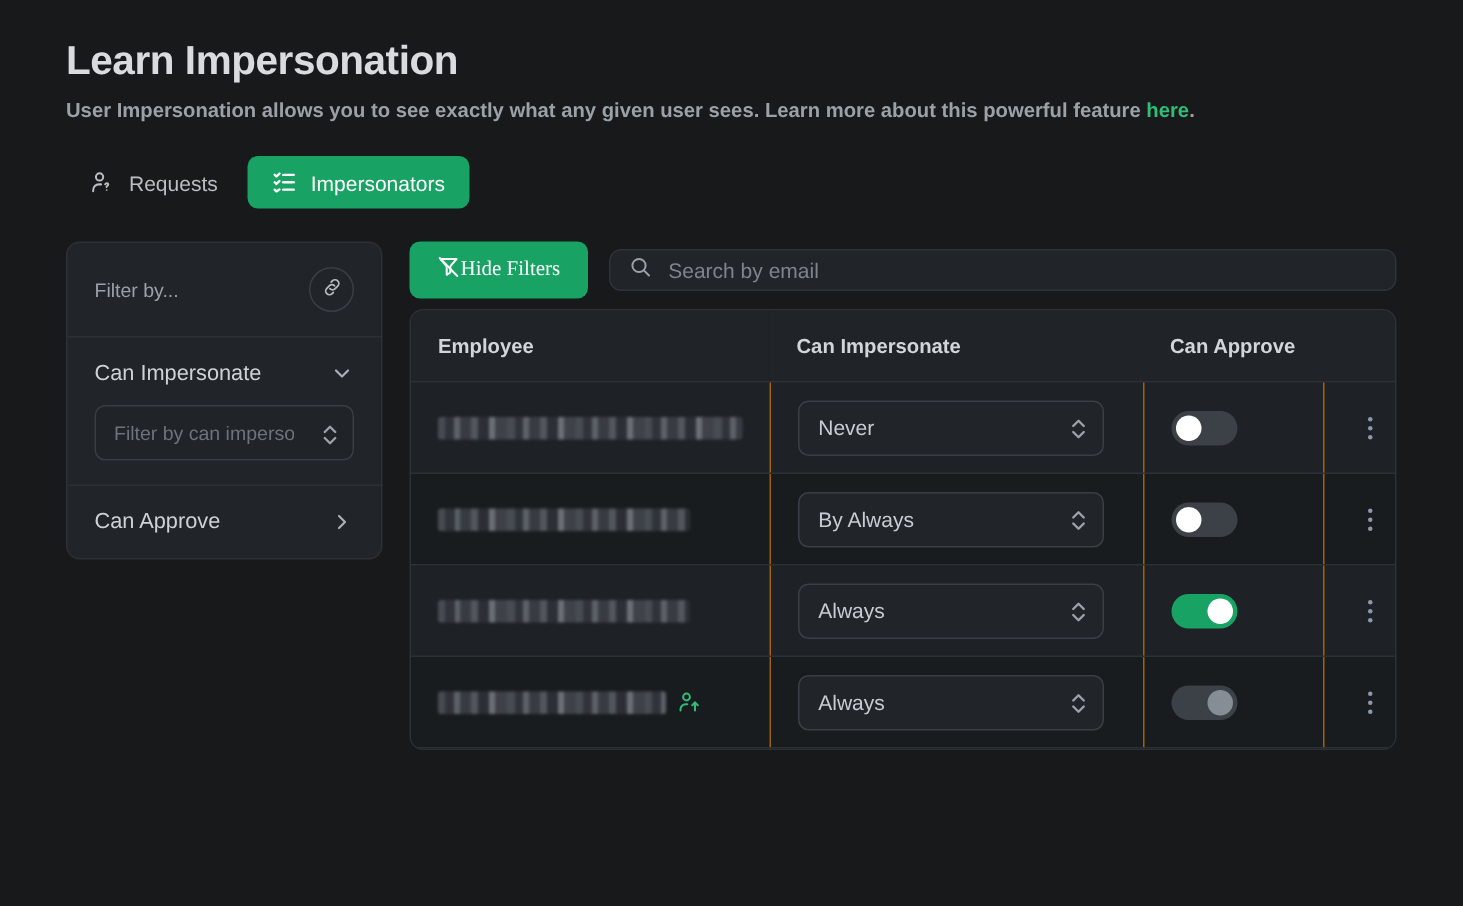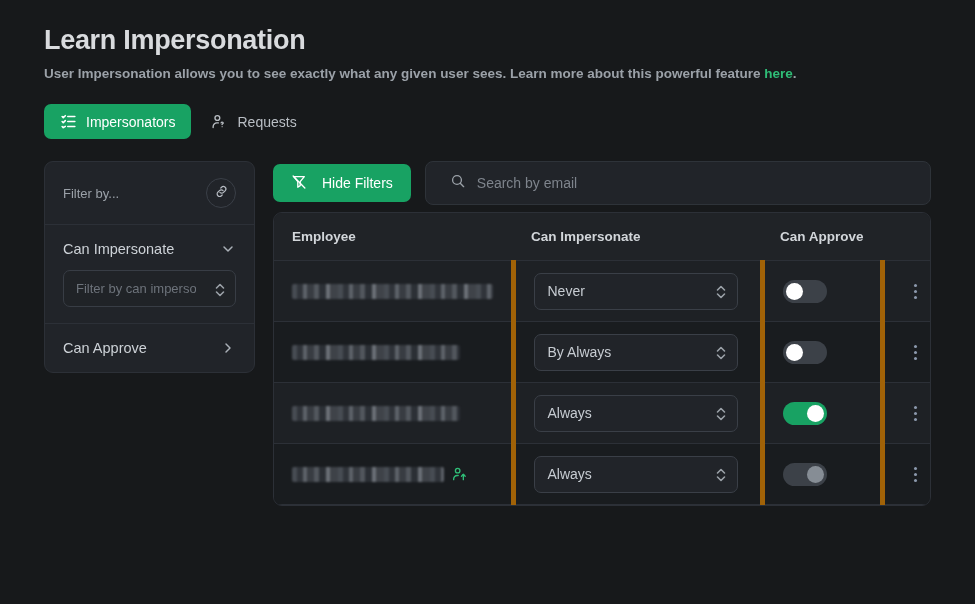--- a/index.html
+++ b/index.html
@@ -63,29 +63,29 @@
   .fake-select .ph {
     font-size: 13px; color: #6d737b; white-space: nowrap; overflow: hidden;
     text-overflow: clip; max-width: 120px;
   }
   .stack-chev { width: 12px; height: 16px; color: #9ba1a8; flex: 0 0 12px; }
 
   
   .right { flex: 1; min-width: 0; }
   .toolbar { display: flex; gap: 14px; align-items: center; }
   .hide-filters {
-    display: flex; align-items: center; gap: 15px;
+    display: flex; align-items: center; gap: 0;
     background: #18a263; color: #fff; border: none; border-radius: 7px;
     padding: 0 18px; height: 38px; font-size: 14px; font-weight: 500;
-    font-family: Liberation Sans, sans-serif; cursor: pointer; white-space: nowrap;
+    font-family: Liberation Serif, serif; cursor: pointer; white-space: nowrap;
   }
   .hide-filters svg { width: 16px; height: 16px; }
   .search {
-    flex: 1; height: 44px; border: 1px solid #2e3339; border-radius: 8px;
-    background: #212429; display: flex; align-items: center; gap: 11px; padding: 0 24px;
+    flex: 1; height: 28px; border: 1px solid #2e3339; border-radius: 8px;
+    background: #212429; display: flex; align-items: center; gap: 11px; padding: 0 12px;
     cursor: text;
   }
   .search svg { width: 16px; height: 16px; color: #9ba1a8; flex: 0 0 16px; }
   .search .ph { font-size: 14px; color: #7e848c; }
 
   
   .table-card {
     margin-top: 7px; border: 1px solid #2c3037; border-radius: 9px;
     background: #1b1e21; overflow: hidden;
   }
@@ -93,21 +93,21 @@
   th {
     text-align: left; font-size: 13.5px; font-weight: bold; color: #d2d6da;
     padding: 16px 18px; border-bottom: 1px solid #2c3037; background: #202327;
   }
   th.c1 { width: 239px; }
   th.c2 { width: 249px; }
   th.c3 { width: 120px; }
   th.c4 { width: 50px; }
   td {
     padding: 0 18px; height: 61px; border-bottom: 1px solid #2c3037;
-    border-right: 5px solid #a16207; vertical-align: middle;
+    border-right: 1px solid #a16207; vertical-align: middle;
   }
   td:last-child { border-right: none; }
   tbody tr:nth-child(odd) td { background: #1e2125; }
   tbody tr:nth-child(even) td { background: #191c1f; }
 
   .redacted { display: flex; align-items: center; gap: 8px; }
   .blur {
     height: 15px; border-radius: 2px;
     background:
       repeating-linear-gradient(90deg,
@@ -169,43 +169,43 @@
 <body>
 
 <div class="page">
 
   <h1 class="page-title">Learn Impersonation</h1>
   <div class="subtitle">
     <span>User Impersonation allows you to see exactly what any given user sees. Learn more about this powerful feature </span><a class="lnk" href="#">here</a><span>.</span>
   </div>
 
   <div class="tabs">
+    <div class="tab">
+      <span class="ico">
+        <svg viewBox="0 0 24 24" fill="none" stroke="currentColor" stroke-width="1.9" stroke-linecap="round" stroke-linejoin="round">
+          <circle cx="9" cy="7" r="3.4"></circle>
+          <path d="M3 20.5v-1.2A5.3 5.3 0 0 1 8.3 14h2.1"></path>
+          <path d="M15.6 16.4c0-1 1.6-1.2 1.6-2.3 0-.7-.6-1.2-1.4-1.2-.7 0-1.3.4-1.5 1"></path>
+          <circle cx="15.7" cy="19.3" r="0.8" fill="currentColor" stroke="none"></circle>
+        </svg>
+      </span>
+      <span>Requests</span>
+    </div>
     <div class="tab active">
       <span class="ico">
         <svg viewBox="0 0 24 24" fill="none" stroke="currentColor" stroke-width="2.2" stroke-linecap="round" stroke-linejoin="round">
           <path d="M3 5l1.6 1.6L7.5 3.8"></path>
             <path d="M3 12l1.6 1.6L7.5 10.8"></path>
             <path d="M3 19l1.6 1.6L7.5 18.8"></path>
           <line x1="11" y1="5" x2="21" y2="5"></line>
             <line x1="11" y1="12" x2="21" y2="12"></line>
             <line x1="11" y1="19" x2="21" y2="19"></line>
         </svg>
       </span>
       <span>Impersonators</span>
-    </div>
-    <div class="tab">
-      <span class="ico">
-        <svg viewBox="0 0 24 24" fill="none" stroke="currentColor" stroke-width="1.9" stroke-linecap="round" stroke-linejoin="round">
-          <circle cx="9" cy="7" r="3.4"></circle>
-          <path d="M3 20.5v-1.2A5.3 5.3 0 0 1 8.3 14h2.1"></path>
-          <path d="M15.6 16.4c0-1 1.6-1.2 1.6-2.3 0-.7-.6-1.2-1.4-1.2-.7 0-1.3.4-1.5 1"></path>
-          <circle cx="15.7" cy="19.3" r="0.8" fill="currentColor" stroke="none"></circle>
-        </svg>
-      </span>
-      <span>Requests</span>
     </div>
   </div>
 
   <div class="body">
 
     <aside class="filters">
       <div class="filter-sec">
         <div class="filter-top">
           <span class="lbl">Filter by...</span>
           <button class="round-btn">

